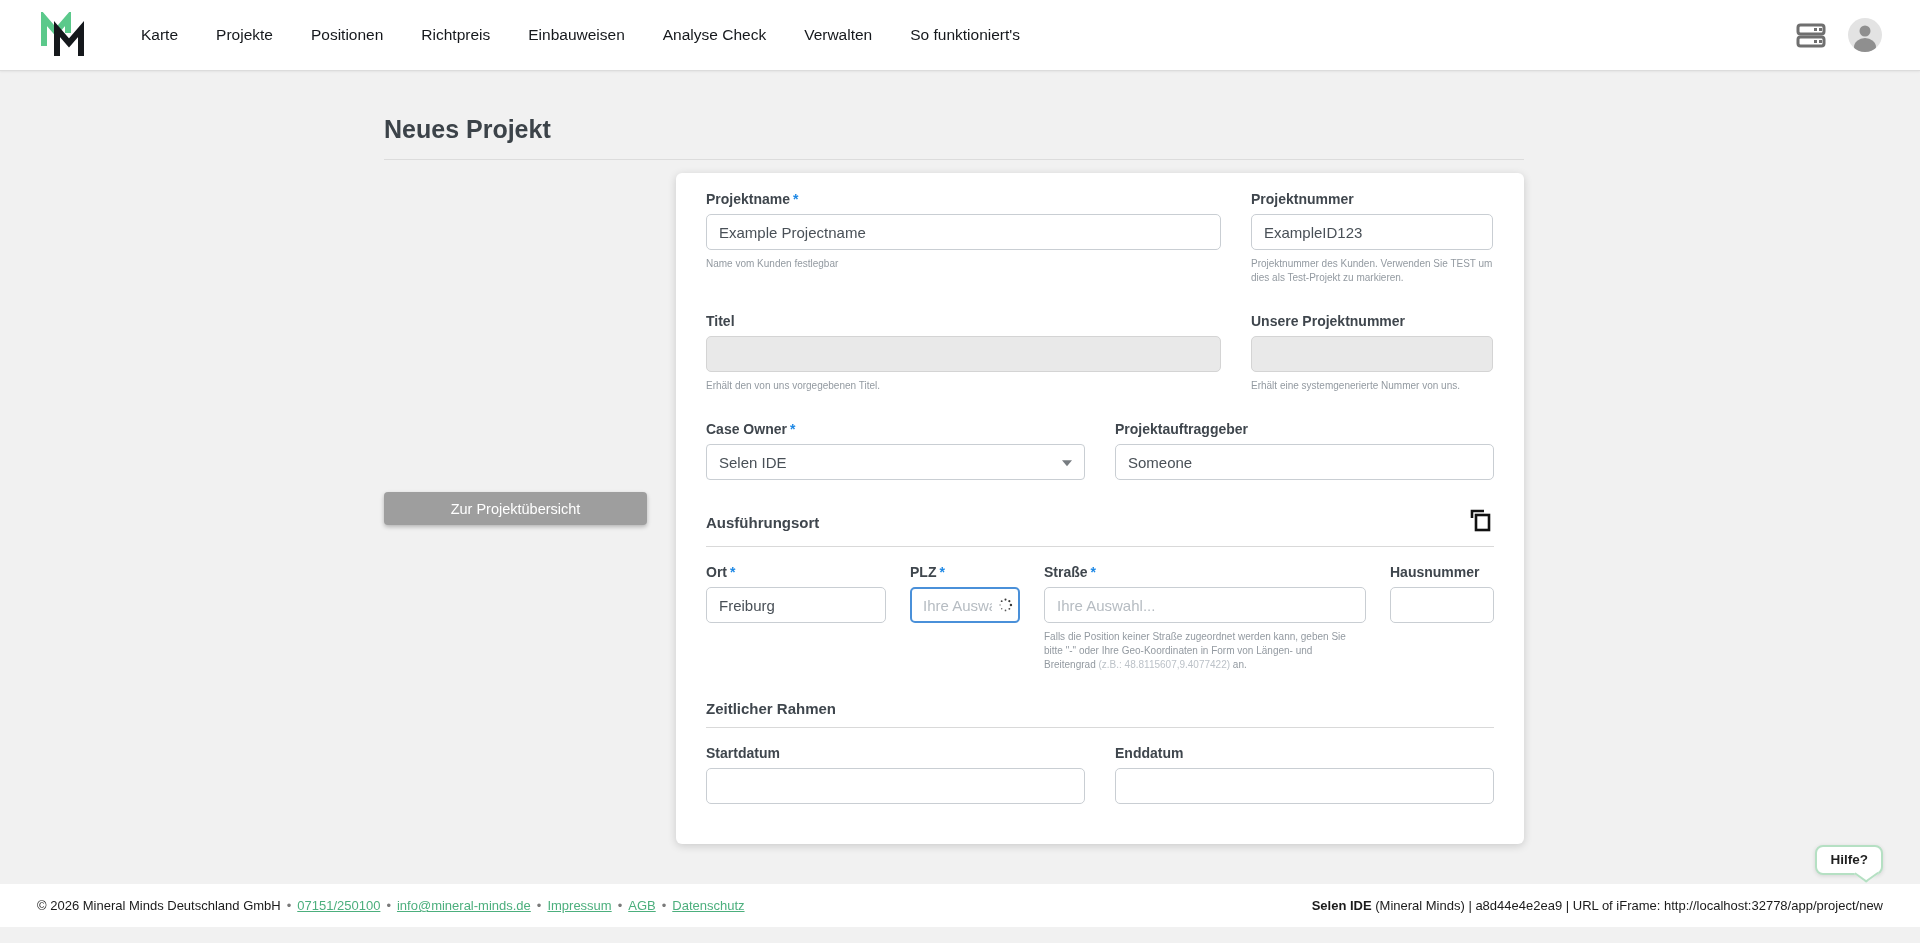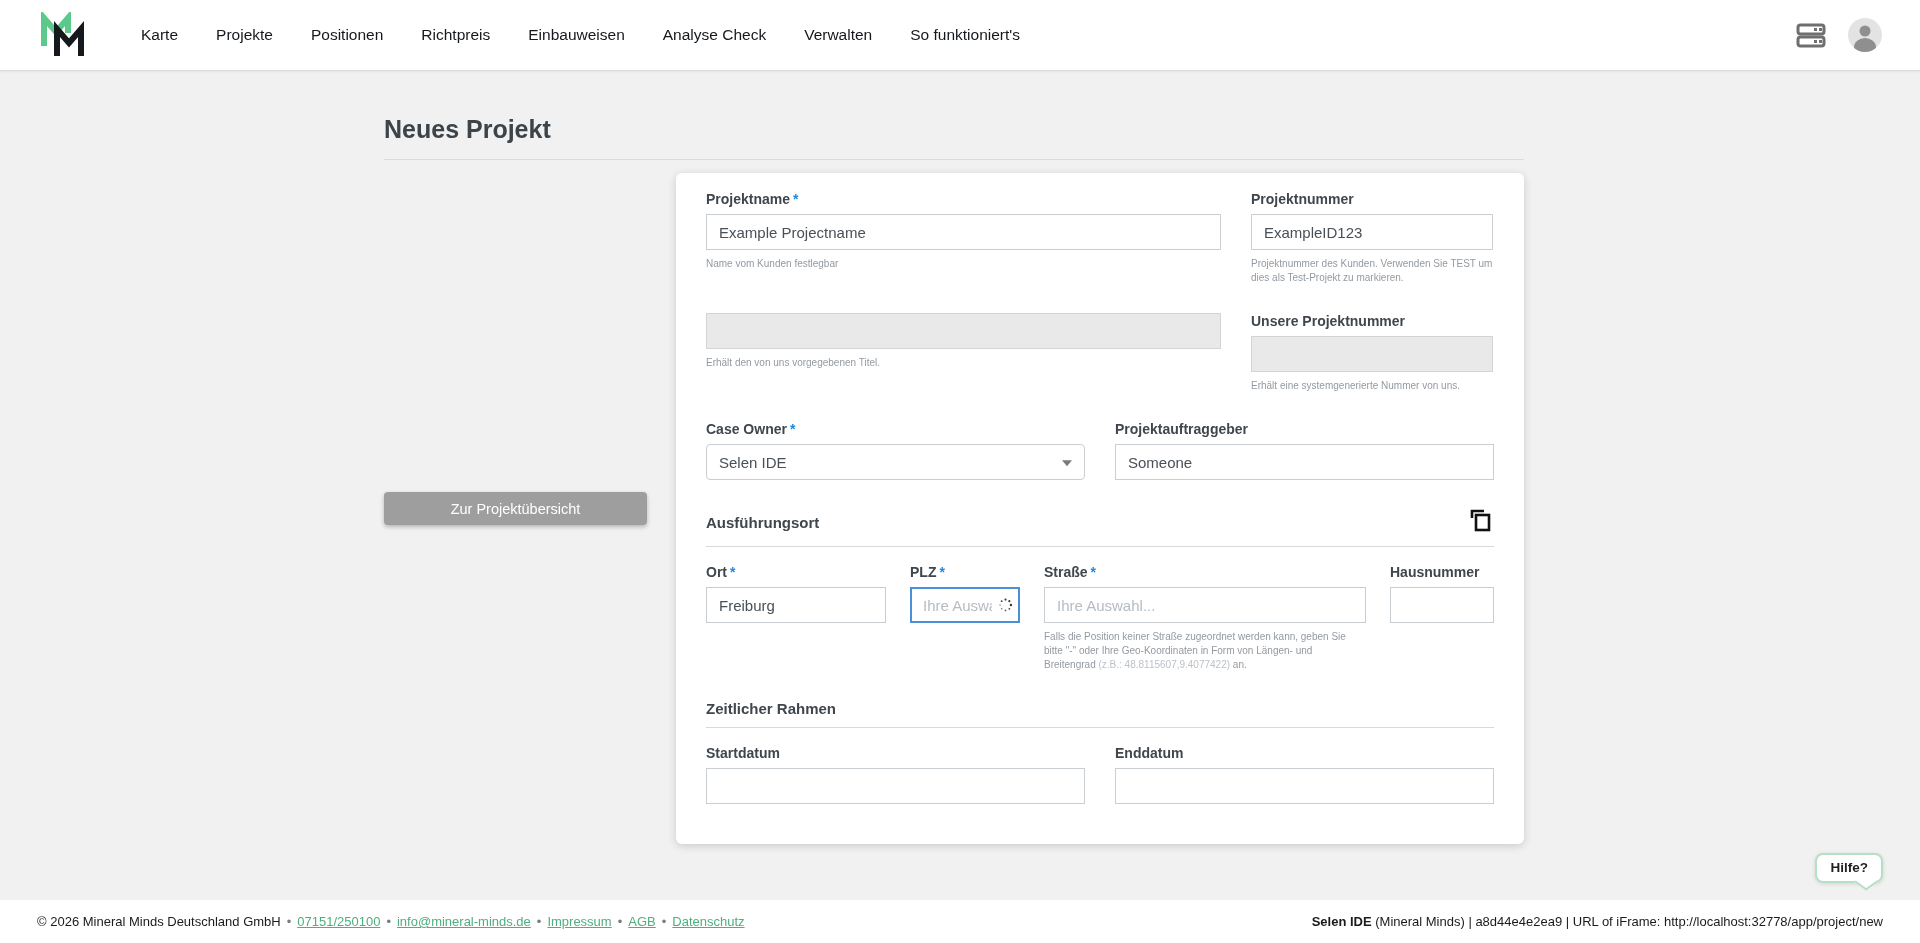--- a/index.html
+++ b/index.html
@@ -43,21 +43,21 @@
   .col-half { flex:1; }
   .row-loc { gap:24px; }
   .w-ort { width:180px; flex:0 0 180px; }
   .w-plz { width:110px; flex:0 0 110px; }
   .w-str { width:322px; flex:0 0 322px; }
   .w-hnr { width:104px; flex:0 0 104px; }
 
   .field label { display:block; font-size:14px; font-weight:700; color:#3f464d; margin-bottom:7px; }
   .req { color:#1e88e5; margin-left:3px; }
   .tinput {
-    width:100%; height:36px; border:1px solid #c9ced3; border-radius:0;
+    width:100%; height:36px; border:1px solid #c9ced3; border-radius:5px;
     padding:0 12px; font-size:15px; color:#495057; font-family:inherit; background:#fff;
   }
   .tinput::placeholder { color:#b6bcc2; }
   .tinput:disabled, .tinput.is-disabled { background:#e9e9e9; border-color:#d4d4d4; }
   .tinput.is-focused { border:2px solid #4a90d9; padding:0 11px; outline:none; }
   .helper { font-size:10px; color:#939aa1; margin-top:7px; line-height:1.4; }
   .helper-light { color:#bcc2c8; }
 
   .plz-wrap { position:relative; }
   .plz-wrap .tinput { padding-right:26px; }
@@ -74,33 +74,33 @@
     border-top:6px solid #777c81;
   }
 
   .section-head { display:flex; justify-content:space-between; align-items:center; margin-top:2px; }
   .section-head h2 { font-size:15px; font-weight:700; color:#3f464d; }
   .copy-btn { cursor:pointer; display:flex; align-items:center; }
   .section-divider { border-bottom:1px solid #d9d9d9; margin:10px 0 17px; }
 
   
   footer {
-    position:fixed; left:0; right:0; bottom:0; height:43px; background:#fff; z-index:40;
+    position:fixed; left:0; right:0; bottom:16px; height:43px; background:#fff; z-index:40;
     display:flex; align-items:center; justify-content:space-between; padding:0 37px;
     font-size:13px; color:#1b1b1b;
   }
   .f-left { display:flex; align-items:center; gap:6px; white-space:nowrap; }
   .f-sep { color:#7a7a7a; }
   .f-link { color:#4caf7d; text-decoration:underline; cursor:pointer; }
   .f-right { white-space:nowrap; }
   .f-right b { font-weight:700; }
 
   
   .help-bubble {
-    position:fixed; right:37px; bottom:60px; z-index:50; background:#fff;
+    position:fixed; right:37px; bottom:68px; z-index:50; background:#fff;
     border:2px solid #b5e0c3; border-radius:8px; padding:5px 13px 6px;
     font-size:13.5px; font-weight:700; color:#1f1f1f; cursor:pointer;
     box-shadow:0 1px 4px rgba(0,0,0,.12);
   }
   .help-bubble::after {
     content:""; position:absolute; bottom:-8px; right:7px; width:13px; height:13px;
     background:#fff; border-right:2px solid #b5e0c3; border-bottom:2px solid #b5e0c3;
     transform:rotate(35deg) skewX(-20deg);
   }
 </style>
@@ -172,20 +172,21 @@
           </div>
           <div class="field w-side">
             <label><span>Projektnummer</span></label>
             <input class="tinput" type="text" value="ExampleID123" style="">
             <div class="helper">Projektnummer des Kunden. Verwenden Sie TEST um dies als Test-Projekt zu markieren.</div>
           </div>
         </div>
 
         <div class="form-row">
           <div class="field w-main">
+            <label><span>Titel</span></label>
             <input class="tinput is-disabled" type="text" disabled="" style="">
             <div class="helper">Erhält den von uns vorgegebenen Titel.</div>
           </div>
           <div class="field w-side">
             <label><span>Unsere Projektnummer</span></label>
             <input class="tinput is-disabled" type="text" disabled="" style="">
             <div class="helper">Erhält eine systemgenerierte Nummer von uns.</div>
           </div>
         </div>
 

